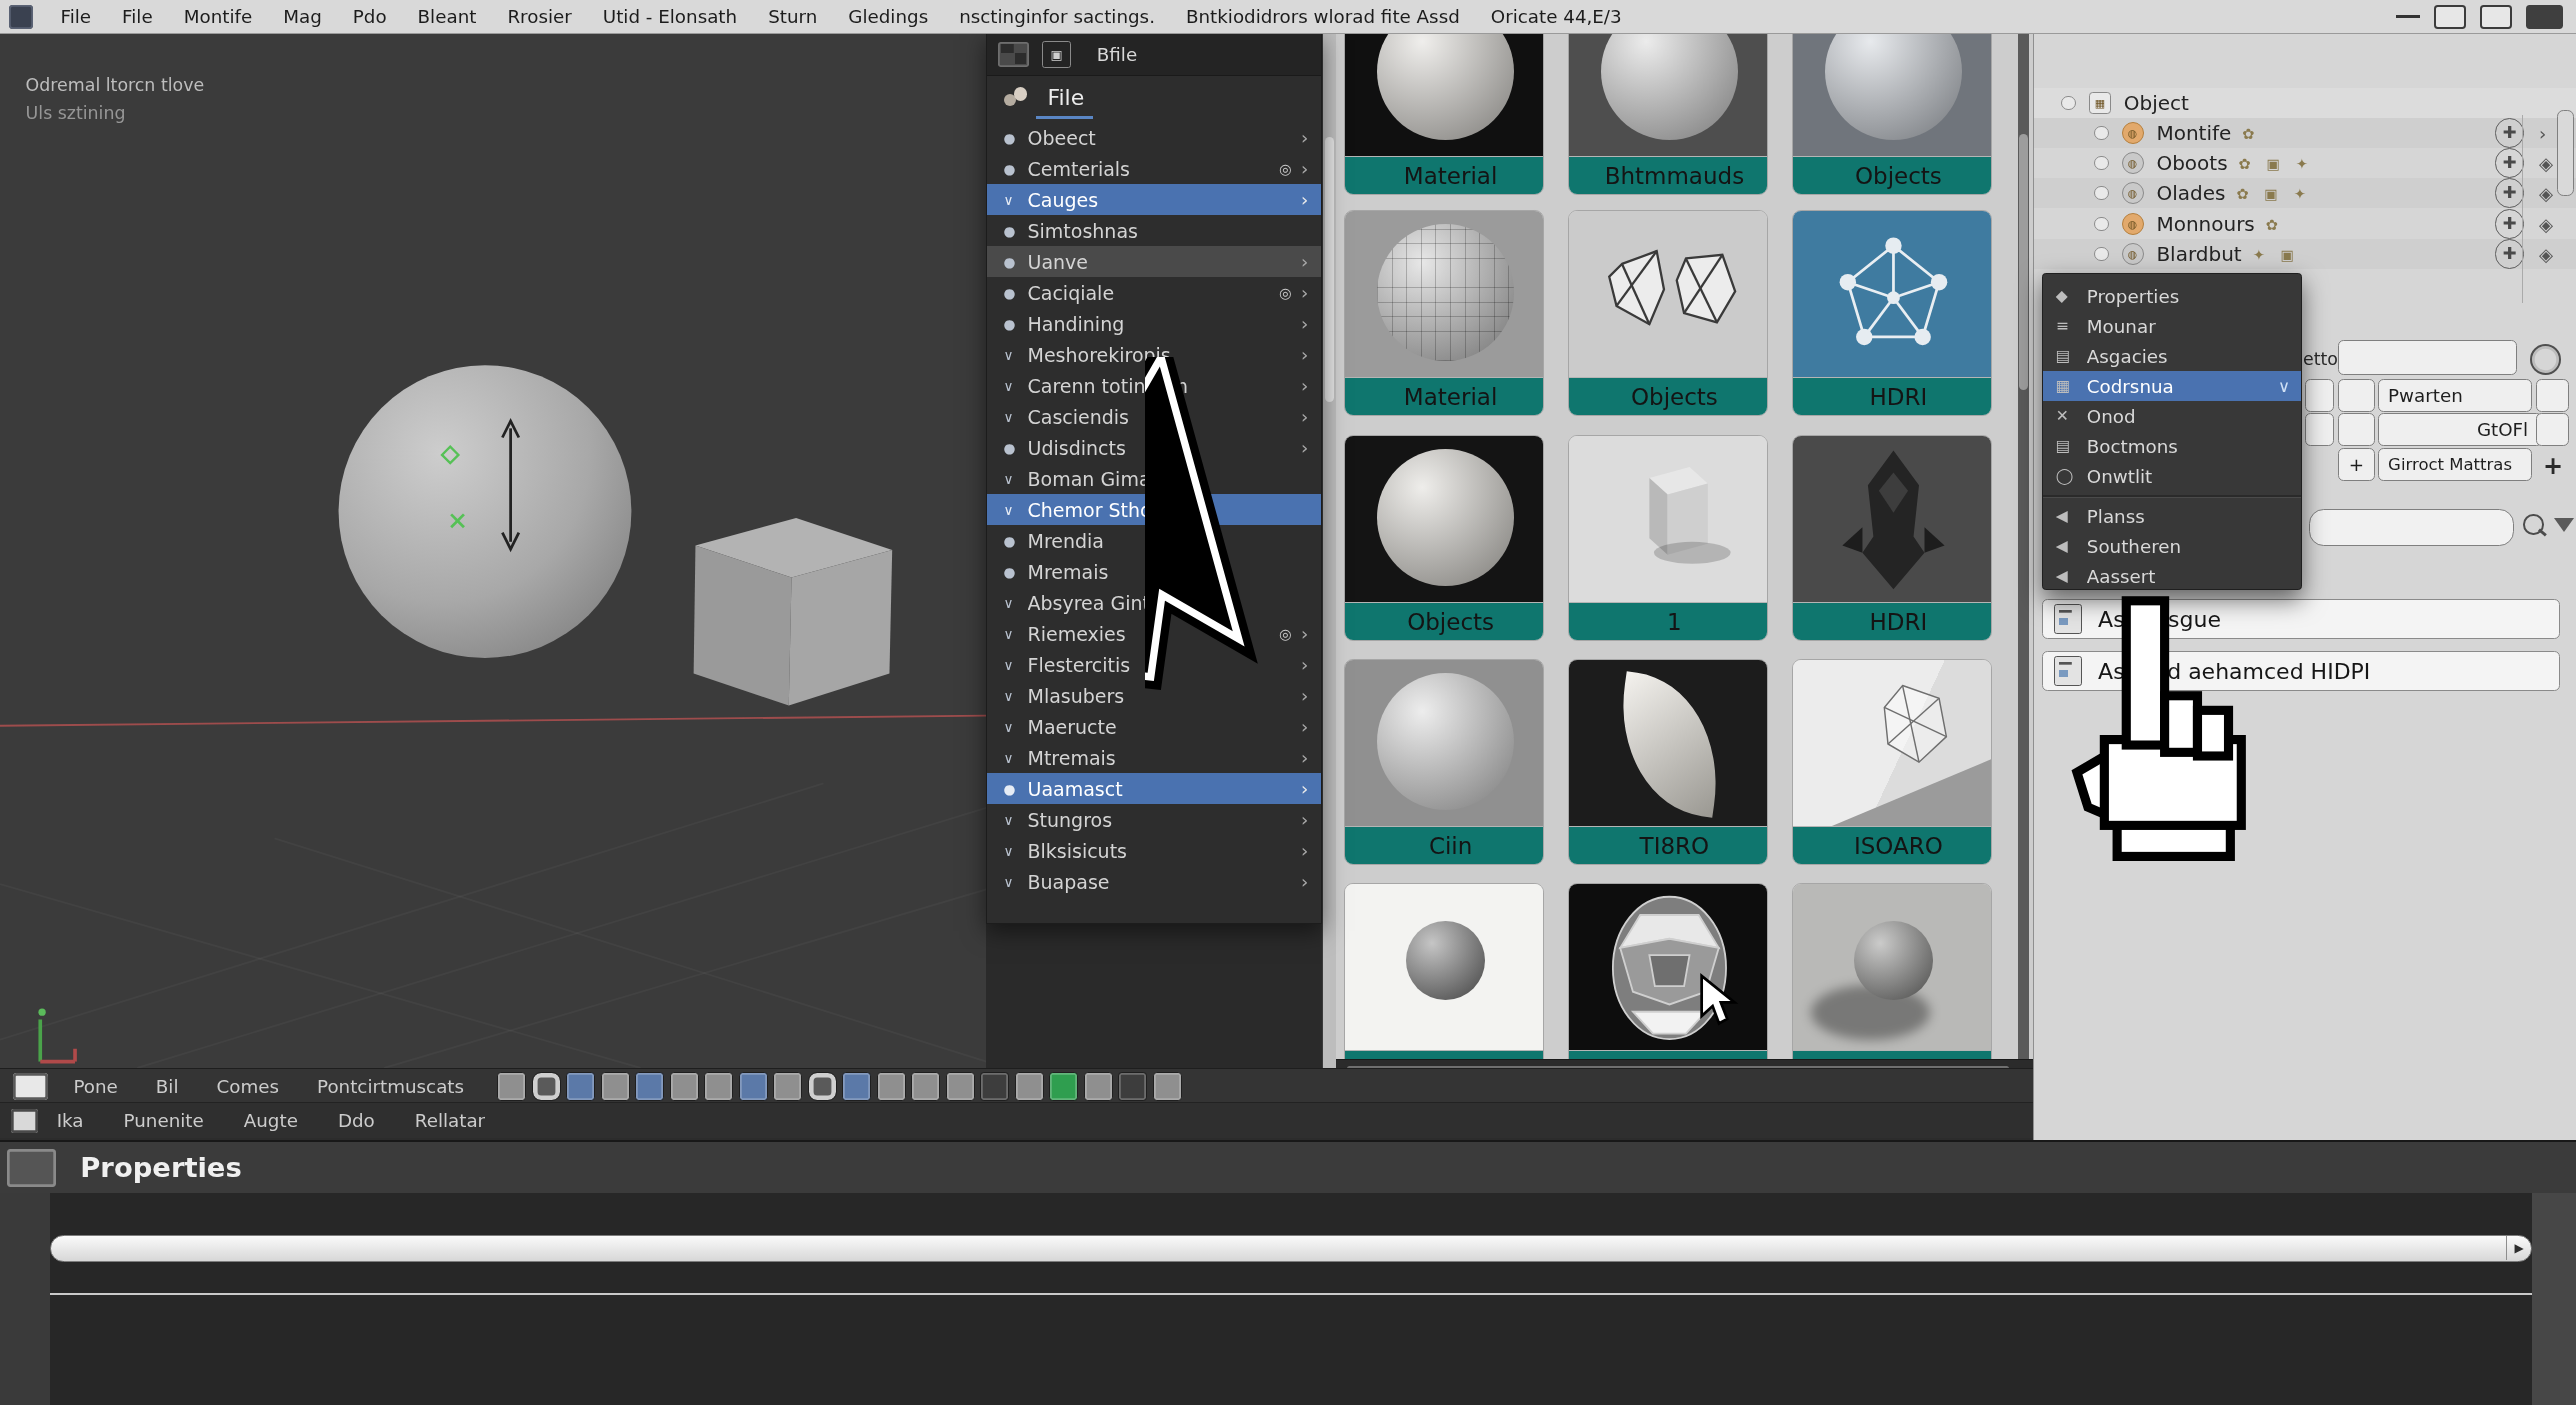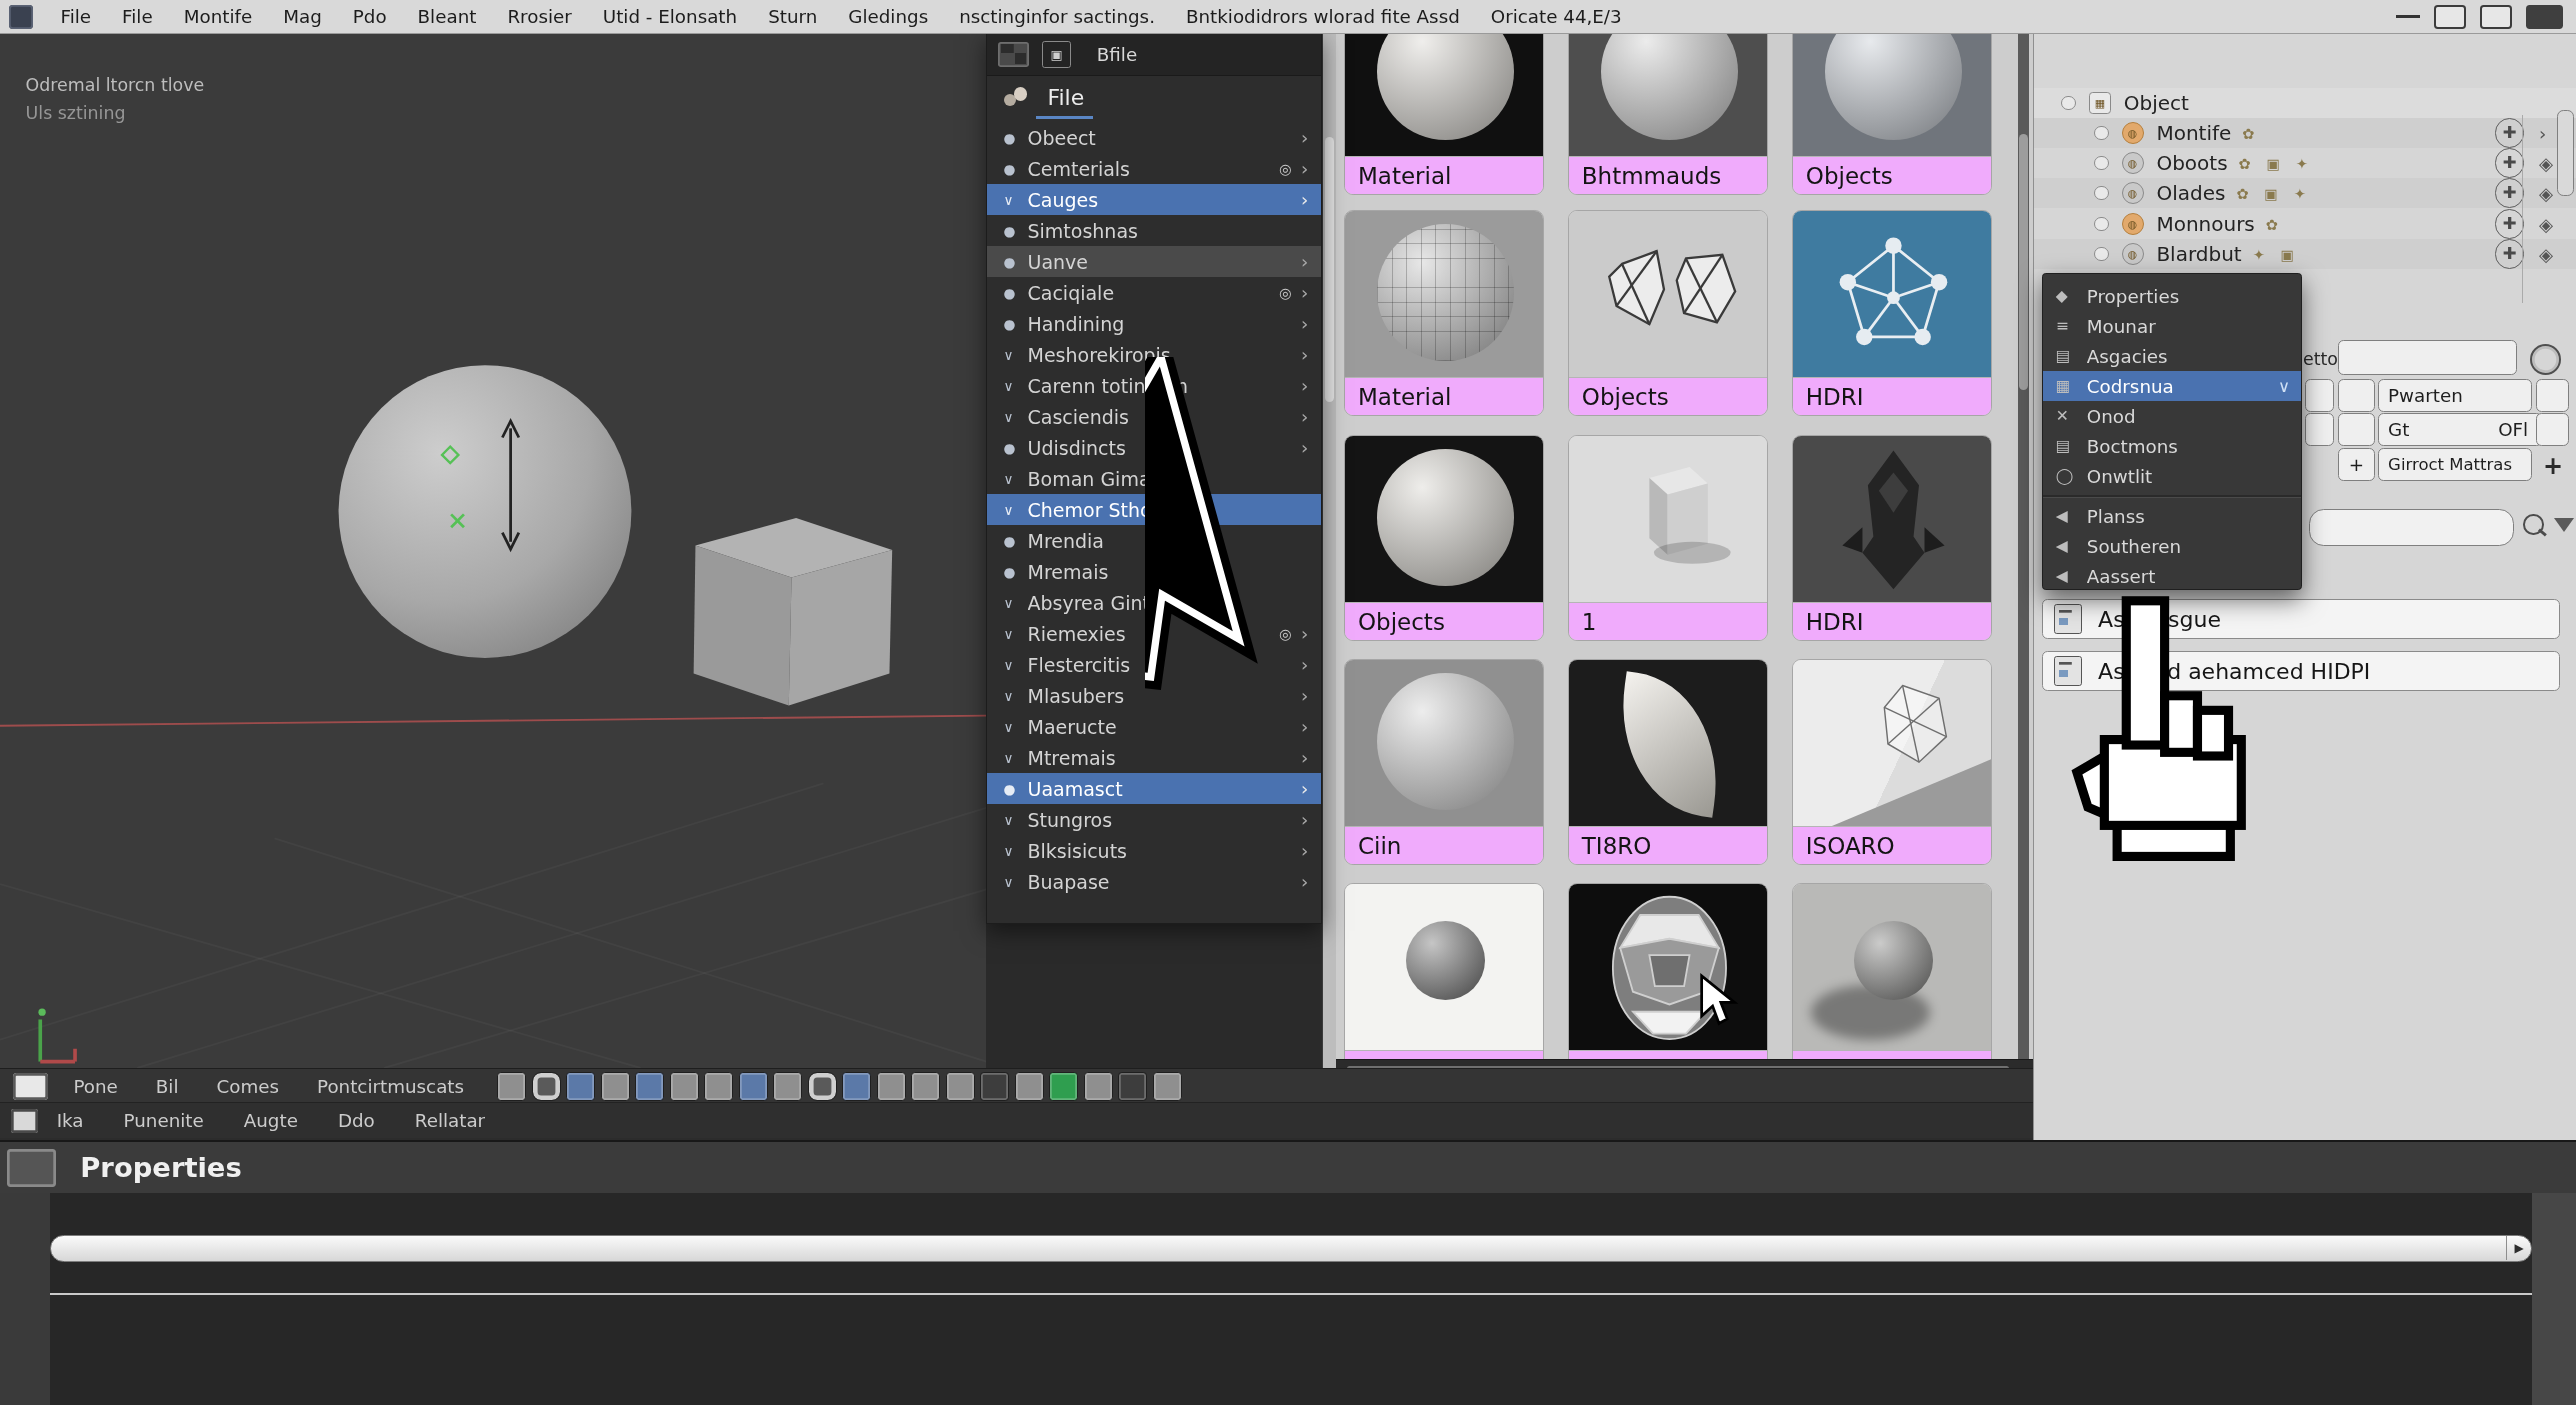--- a/index.html
+++ b/index.html
@@ -56,22 +56,22 @@
   .fm-item .chev{font-size:18.3px;color:#a9a9a9;}
   .fm-item.sel .chev{color:#eaeaea;}
   .menu-scroll-strip{left:1323px;top:33px;width:12.8px;height:1035px;background:#bdbdbd;z-index:8;}
   .menu-scroll-thumb{left:1325px;top:137px;width:9.1px;height:265px;background:#e3e3e3;border-radius:4.6px;z-index:8;}
 
   
   .grid-area{left:1336px;top:33px;width:697px;height:1043px;background:#cdcdcd;overflow:hidden;z-index:1;}
   .card{position:absolute;width:200px;height:206px;background:#e4e4e4;border:1.8px solid #a6a6a6;
         border-radius:9.1px;box-sizing:border-box;overflow:hidden;}
   .card .thumb{position:absolute;left:0;top:0;width:100%;height:167px;overflow:hidden;}
-  .card .labelbar{position:absolute;left:0;bottom:0;width:100%;height:38px;background:#f0abfc;
-        border-top:0.9px solid #b5b5b5;display:flex;align-items:center;padding-left:12.8px;box-sizing:border-box;}
+  .card .labelbar{position:absolute;left:0;bottom:0;width:100%;height:38px;background:#0f766e;
+        border-top:0.9px solid #b5b5b5;display:flex;align-items:center;padding-left:12.8px;box-sizing:border-box;justify-content:center;}
   .card .labelbar span{font-size:23px;color:#141414;}
   .ball{position:absolute;border-radius:50%;
         background-image:radial-gradient(circle at 33% 28%, rgba(255,255,255,.6), rgba(0,0,0,.42));}
   .ball-wire{background-image:
       repeating-linear-gradient(0deg, rgba(0,0,0,.22) 0 0.9px, transparent 0.9px 14.6px),
       repeating-linear-gradient(90deg, rgba(0,0,0,.22) 0 0.9px, transparent 0.9px 14.6px),
       radial-gradient(circle at 33% 28%, rgba(255,255,255,.6), rgba(0,0,0,.42));}
   .gridlines{background-image:
       repeating-linear-gradient(0deg, rgba(0,0,0,.06) 0 0.9px, transparent 0.9px 16.5px),
       repeating-linear-gradient(90deg, rgba(0,0,0,.06) 0 0.9px, transparent 0.9px 16.5px);}
@@ -614,21 +614,21 @@
   <div class="sf-cell" style="left:2338px;top:340px;width:179px;height:35px;"></div>
   <div class="sf-circle" style="left:2530px;top:344px;"></div>
   <div class="sf-cell" style="left:2305px;top:379px;width:29px;height:33px;"></div>
   <div class="sf-cell" style="left:2338px;top:379px;width:37px;height:33px;"></div>
   <div class="sf-cell" style="left:2378px;top:379px;width:154px;height:33px;">
       <span>Pwarten</span>
     </div>
   <div class="sf-cell" style="left:2536px;top:379px;width:33px;height:33px;"></div>
   <div class="sf-cell" style="left:2305px;top:413px;width:29px;height:33px;"></div>
   <div class="sf-cell" style="left:2338px;top:413px;width:37px;height:33px;"></div>
-  <div class="sf-cell" style="left:2378px;top:413px;width:164px;height:33px;justify-content:space-between;padding-right:12.8px;gap:13px;">
+  <div class="sf-cell" style="left:2378px;top:413px;width:164px;height:33px;justify-content:flex-end;padding-right:12.8px;">
     <span>Gt</span>
     <span>OFl</span>
   </div>
   <div class="sf-cell" style="left:2536px;top:413px;width:33px;height:33px;"></div>
   <div class="sf-cell" style="left:2338px;top:448px;width:37px;height:33px;justify-content:center;padding-left:0;">
       <span>+</span>
     </div>
   <div class="sf-cell" style="left:2378px;top:448px;width:154px;height:33px;font-size:16.5px;">
       <span>Girroct Mattras</span>
     </div>

